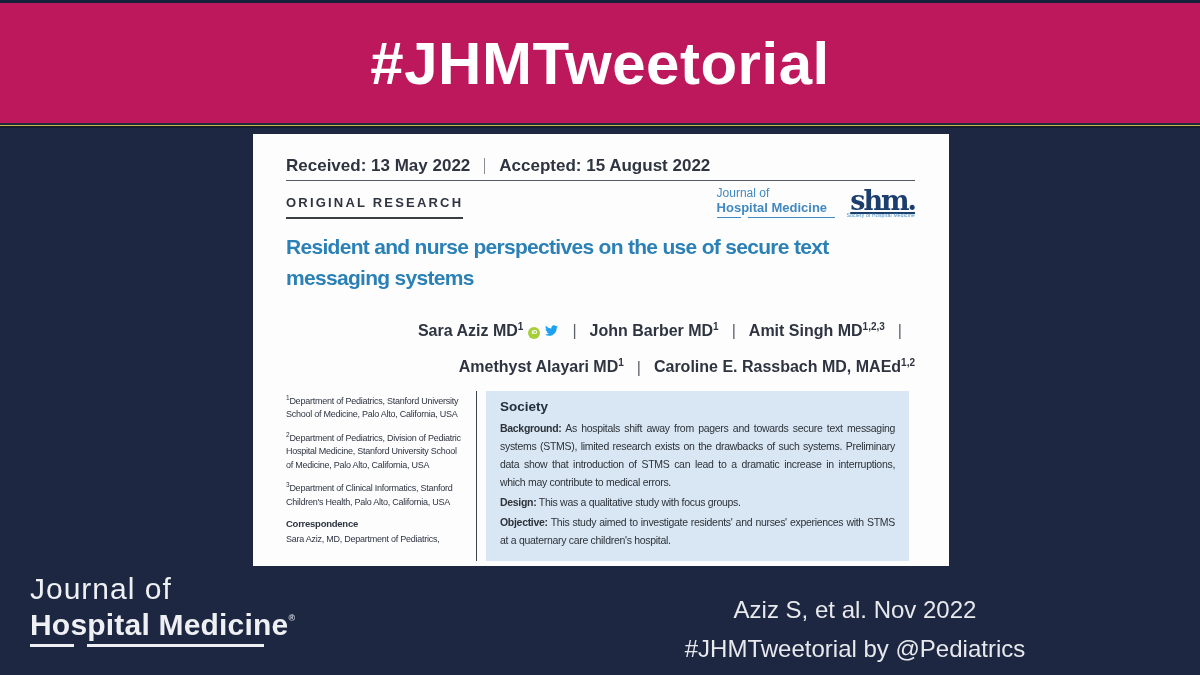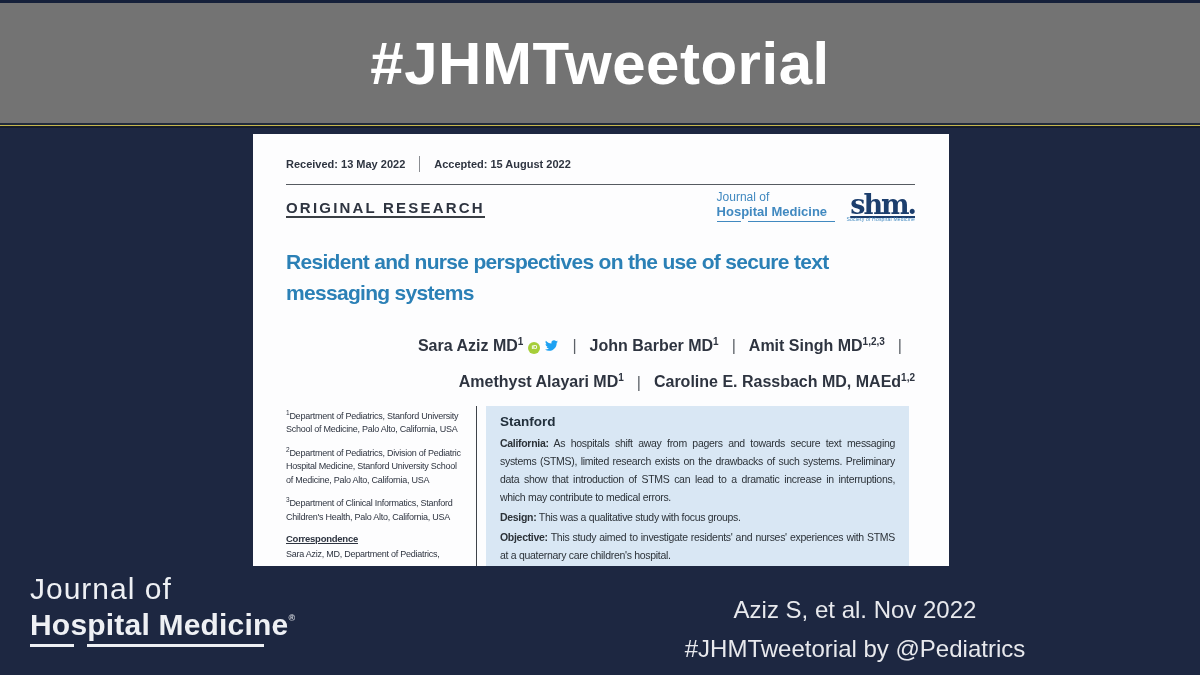--- a/index.html
+++ b/index.html
@@ -7,91 +7,91 @@
   body {
     position:relative;
     background:#1d2741;
     font-family:"Liberation Sans", sans-serif;
     overflow:hidden;
   }
 
   
   .header {
     position:absolute; top:0; left:0; width:1200px; height:123px;
-    background:#737373; border-top:3px solid #15203a;
+    background:#be185d; border-top:3px solid #15203a;
     display:flex; align-items:center; justify-content:center;
   }
   .header h1 {
     color:#ffffff; font-size:60px; font-weight:700; letter-spacing:0.5px;
   }
   .gold-bar {
     position:absolute; top:123px; left:0; width:1200px; height:5px;
     background:#c5b74c;
     border-top:2px solid #222b3b; border-bottom:2px solid #161d2b;
   }
 
   
   .paper {
     position:absolute; left:253px; top:134px; width:696px; height:432px;
     background:#fdfdfe; overflow:hidden; color:#2e3440;
   }
   .paper-inner { padding:22px 34px 0 33px; }
 
   .dates-row {
     display:flex; align-items:center;
-    font-size:11px; font-weight:600; color:#2e3440;
-    padding-bottom:12px; border-bottom:1.5px solid #565b61;
+    font-size:17px; font-weight:600; color:#2e3440;
+    padding-bottom:4px; border-bottom:1.5px solid #565b61;
   }
   .vdiv { width:1px; height:16px; background:#8a8d92; margin:0 14px; }
   .doi-row { margin-top:6px; font-size:11px; font-weight:600; color:#2e3440; }
 
   .section-row {
     margin-top:14px; display:flex; justify-content:space-between; align-items:flex-start;
   }
   .original-research {
-    font-size:15px; font-weight:700; letter-spacing:2.2px; color:#2e3440;
-    border-bottom:2px solid #3a3f45;
+    font-size:13px; font-weight:700; letter-spacing:2.2px; color:#2e3440;
+    padding-bottom:7px; border-bottom:2px solid #3a3f45;
   }
   .logo-cluster { display:flex; align-items:flex-end; gap:12px; margin-top:-8px; }
   .jhm-small { text-align:left; }
   .jhm-small .l1 { font-size:12px; color:#4189c0; line-height:13px; }
   .jhm-small .l2 { font-size:13px; font-weight:700; color:#4189c0; line-height:15px; }
   .jhm-small .rule {
     margin-top:2px; height:1px; width:118px;
     background:linear-gradient(to right,#4189c0 0 24px,transparent 24px 31px,#4189c0 31px 100%);
   }
   .shm { text-align:right; }
   .shm .word {
     font-family:"DejaVu Serif", serif; font-weight:700; font-size:27px;
     color:#1c3e6d; line-height:22px; letter-spacing:-2px;text-decoration:underline;
   }
   .shm .tag { font-size:5px; color:#4189c0; letter-spacing:0.2px; }
 
   .title {
-    margin-top:24px; max-width:628px;
+    margin-top:12px; max-width:628px;
     font-size:21px; font-weight:700; letter-spacing:-0.7px;
     color:#2b80b6; line-height:31px;
   }
 
   .authors { margin-top:18px; font-size:16px; font-weight:700; color:#2e3440; line-height:31px;text-align:right; }
   .authors sup { font-size:10px; }
   .auth-sep { font-weight:400; color:#5c6167; margin:0 13px; }
   .orcid {
     display:inline-flex; width:12px; height:12px; border-radius:50%;
     background:#a6ce39; color:#ffffff; font-size:6px; font-weight:700;
     align-items:center; justify-content:center; vertical-align:2px; margin-left:5px;
   }
   .tw { display:inline-block; vertical-align:-1px; margin-left:4px; }
 
   .columns { margin-top:8px; display:flex; align-items:stretch; }
   .left-col { width:180px; flex:none; font-size:9px; letter-spacing:-0.25px;
               line-height:13.5px; color:#2e3440; }
   .left-col p { margin-bottom:6px; }
   .left-col sup { font-size:6.5px; }
-  .corr-label { font-weight:700; margin-top:8px; margin-bottom:2px; font-size:9.5px;text-decoration:underline; }
+  .corr-label { font-weight:700; margin-top:8px; margin-bottom:2px; font-size:9.5px; }
   .col-divider { width:1px; background:#3e434a; margin-left:10px; flex:none; }
   .abstract-box {
     flex:1; margin-left:9px; margin-right:6px;
     background:#d9e7f4; padding:8px 14px 10px 14px; color:#2c3238;
   }
   .abstract-box h3 { font-size:13.5px; font-weight:700; color:#22303c; margin-bottom:5px; }
   .abstract-box p { font-size:10.5px; letter-spacing:-0.3px; line-height:18px;
                     text-align:justify; margin-bottom:2px; }
   .abstract-box b { font-weight:700; }
 
@@ -160,22 +160,22 @@
     <div class="columns">
       <div class="left-col">
         <p><sup>1</sup><span>Department of Pediatrics, Stanford University School of Medicine, Palo Alto, California, USA</span></p>
         <p><sup>2</sup><span>Department of Pediatrics, Division of Pediatric Hospital Medicine, Stanford University School of Medicine, Palo Alto, California, USA</span></p>
         <p><sup>3</sup><span>Department of Clinical Informatics, Stanford Children's Health, Palo Alto, California, USA</span></p>
         <div class="corr-label">Correspondence</div>
         <div>Sara Aziz, MD, Department of Pediatrics,</div>
       </div>
       <div class="col-divider"></div>
       <div class="abstract-box">
-        <h3>Stanford</h3>
-        <p><b>California:</b> <span>As hospitals shift away from pagers and towards secure text messaging systems (STMS), limited research exists on the drawbacks of such systems. Preliminary data show that introduction of STMS can lead to a dramatic increase in interruptions, which may contribute to medical errors.</span></p>
+        <h3>Society</h3>
+        <p><b>Background:</b> <span>As hospitals shift away from pagers and towards secure text messaging systems (STMS), limited research exists on the drawbacks of such systems. Preliminary data show that introduction of STMS can lead to a dramatic increase in interruptions, which may contribute to medical errors.</span></p>
         <p><b>Design:</b> <span>This was a qualitative study with focus groups.</span></p>
         <p><b>Objective:</b> <span>This study aimed to investigate residents' and nurses' experiences with STMS at a quaternary care children's hospital.</span></p>
       </div>
     </div>
 
   </div>
 </div>
 
 <div class="footer-logo">
   <div class="l1">Journal of</div>

